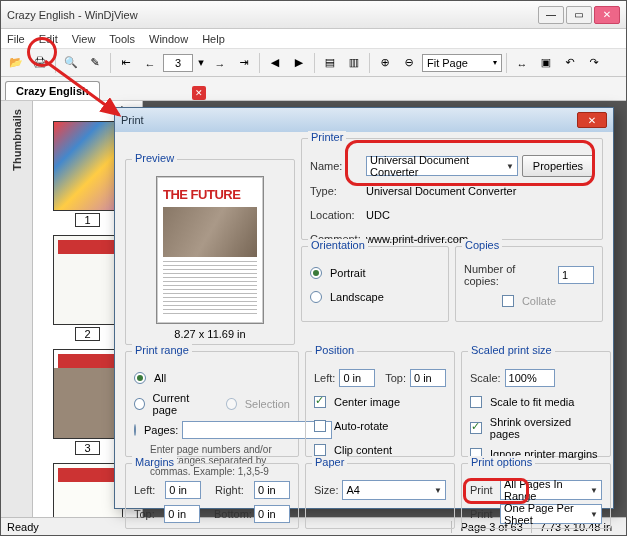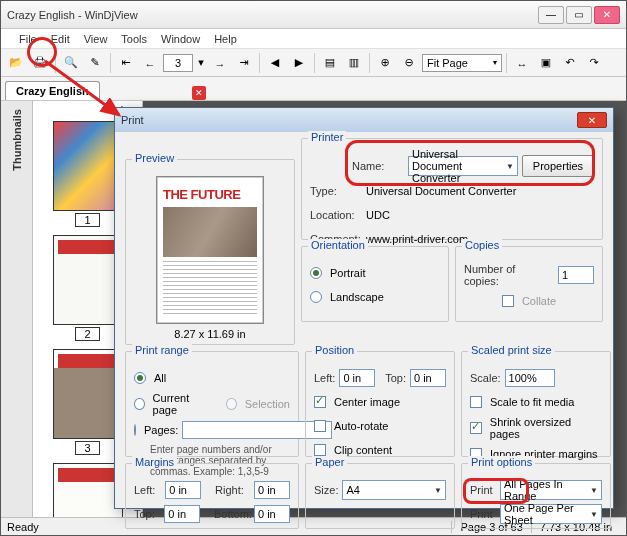--- a/index.html
+++ b/index.html
@@ -5,21 +5,21 @@
 * { box-sizing: border-box; margin: 0; padding: 0; font-family: "Segoe UI", Tahoma, sans-serif; font-size: 11px; }
 body { background: #fff; width: 627px; height: 536px; position: relative; overflow: hidden; border: 1px solid #555; }
 
 
 .titlebar { height: 28px; background: linear-gradient(#fcfcfc,#e8e8e8); border-bottom: 1px solid #c8c8c8; display: flex; align-items: center; padding: 0 6px; }
 .titlebar .title { flex: 1; color: #333; }
 .win-btns { display: flex; gap: 2px; }
 .win-btn { width: 26px; height: 18px; border: 1px solid #aaa; background: #f2f2f2; display: flex; align-items: center; justify-content: center; font-size: 10px; border-radius: 2px; }
 .win-btn.close { background: #e68; color: #fff; border-color: #c46; }
 
-.menubar { height: 20px; display: flex; align-items: center; padding: 0 12px; gap: 2px; border-bottom: 1px solid #e0e0e0; }
+.menubar { height: 20px; display: flex; align-items: center; padding: 0 0; gap: 2px; border-bottom: 1px solid #e0e0e0; }
 .menubar span { padding: 2px 6px; color: #333; }
 
 .toolbar { height: 28px; display: flex; align-items: center; padding: 2px 4px; gap: 2px; border-bottom: 1px solid #c8c8c8; background: #f4f4f4; position: relative; }
 .tbtn { width: 22px; height: 22px; border: 1px solid transparent; border-radius: 2px; display: flex; align-items: center; justify-content: center; }
 .tsep { width: 1px; height: 20px; background: #ccc; margin: 0 2px; }
 .pagebox { width: 30px; height: 18px; border: 1px solid #999; background: #fff; text-align: center; }
 .zoombox { width: 80px; height: 18px; border: 1px solid #999; background: #fff; padding: 0 4px; display: flex; align-items: center; justify-content: space-between; }
 
 .tabbar { height: 24px; display: flex; align-items: flex-end; padding: 0 4px; background: #f4f4f4; border-bottom: 1px solid #c8c8c8; }
 .tab { padding: 3px 10px; border: 1px solid #999; border-bottom: none; background: #fff; border-radius: 3px 3px 0 0; margin-right: 2px; font-weight: bold; }
@@ -202,21 +202,21 @@
           <div class="ph"></div>
             <div class="tx"></div>
         </div>
         <div style="text-align:center;">8.27 x 11.69 in</div>
       </div>
 
       <div style="flex:1;">
         <div class="gb" style="height:102px;">
           <span class="lg">Printer</span>
           <div class="row">
-            <span class="lbl" style="width:52px;margin-left:42px;">Name:</span>
+            <span class="lbl" style="width:52px;">Name:</span>
             <div class="sel" style="flex:1;">
                 <span>Universal Document Converter</span>
                 <span class="arr">▼</span>
               </div>
             <div class="btn">
                 <span>Properties</span>
               </div>
           </div>
           <div class="row">
               <span class="lbl" style="width:52px;">Type:</span>

